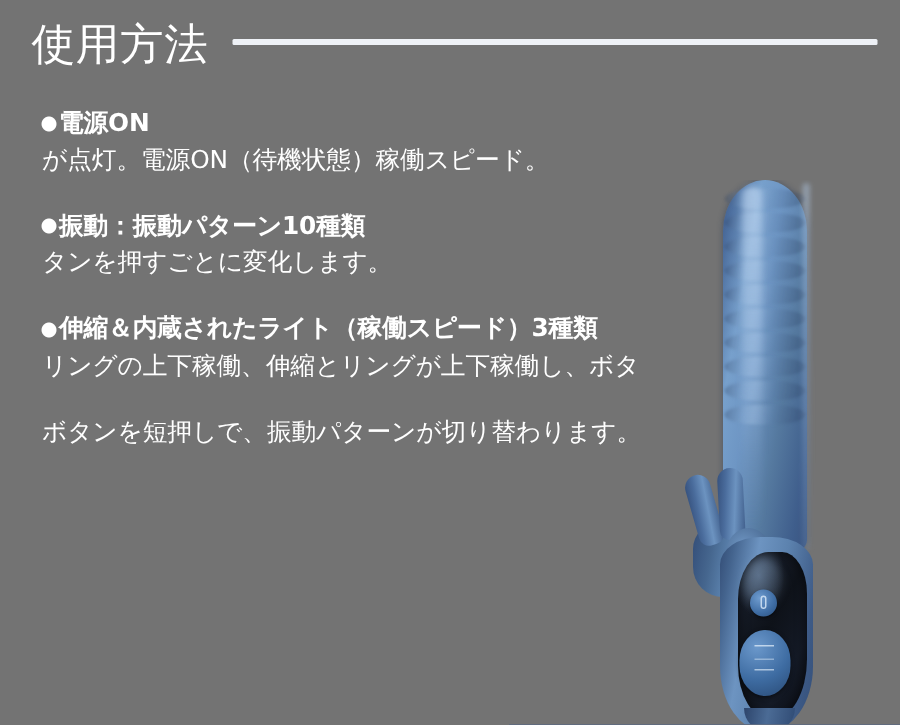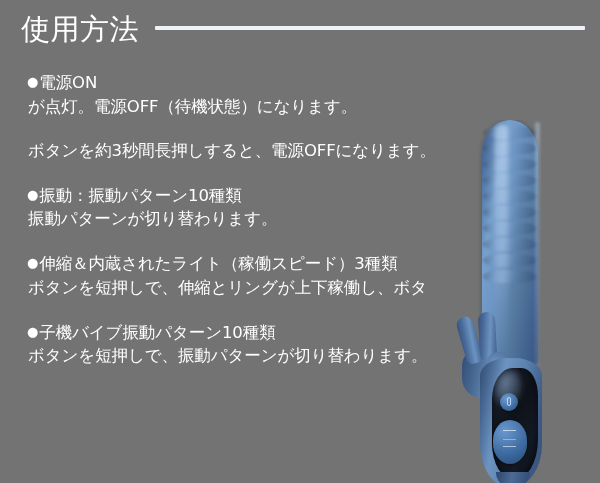--- a/index.html
+++ b/index.html
@@ -275,20 +275,21 @@
     letter-spacing: -0.1px;
   }
   .line.heading::before {
     content: "\25CF";
     font-size: 13px;
     margin-right: 1px;
     vertical-align: 1.5px;
   }
   .line.heading {
     text-indent: -1px;
+    font-weight: bold;
   }
 </style>
 </head>
 <body>
 
 <div id="page">
 
   <div id="header">
     <div id="page-title">使用方法</div>
     <div id="title-rule"></div>
@@ -320,37 +321,35 @@
       <span class="gl1"></span>
       <span class="gl2"></span>
     </div>
     <div class="handle-tip"></div>
   </div>
 
   <div id="body-copy">
 
     <div class="block">
       <div class="line heading">電源ON</div>
-      <div class="line">が点灯。電源OFF（待機状態）になります。</div>
-    </div>
-
-    <div class="block">
-      <div class="line">ボタンを約3秒間長押しすると、電源OFFになります。</div>
+      <div class="line">が点灯。電源ON（待機状態）稼働スピード。</div>
+    </div>
+
+    <div class="block">
     </div>
 
     <div class="block">
       <div class="line heading">振動：振動パターン10種類</div>
-      <div class="line">振動パターンが切り替わります。</div>
+      <div class="line">タンを押すごとに変化します。</div>
     </div>
 
     <div class="block">
       <div class="line heading">伸縮＆内蔵されたライト（稼働スピード）3種類</div>
-      <div class="line">ボタンを短押しで、伸縮とリングが上下稼働し、ボタ</div>
-    </div>
-
-    <div class="block">
-      <div class="line heading">子機バイブ振動パターン10種類</div>
+      <div class="line">リングの上下稼働、伸縮とリングが上下稼働し、ボタ</div>
+    </div>
+
+    <div class="block">
       <div class="line">ボタンを短押しで、振動パターンが切り替わります。</div>
 
     </div>
 
   </div>
 </div>
 
 </body></html>

